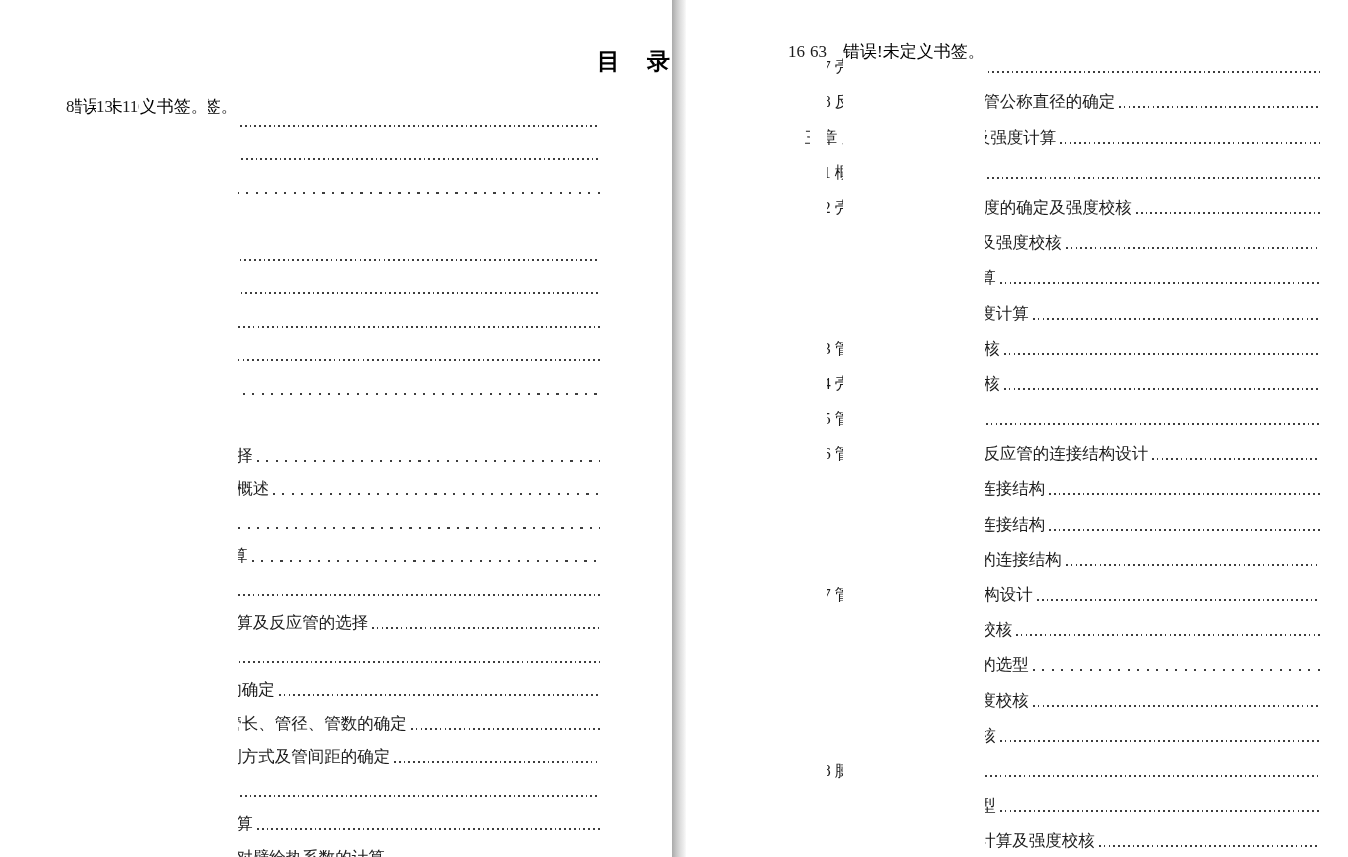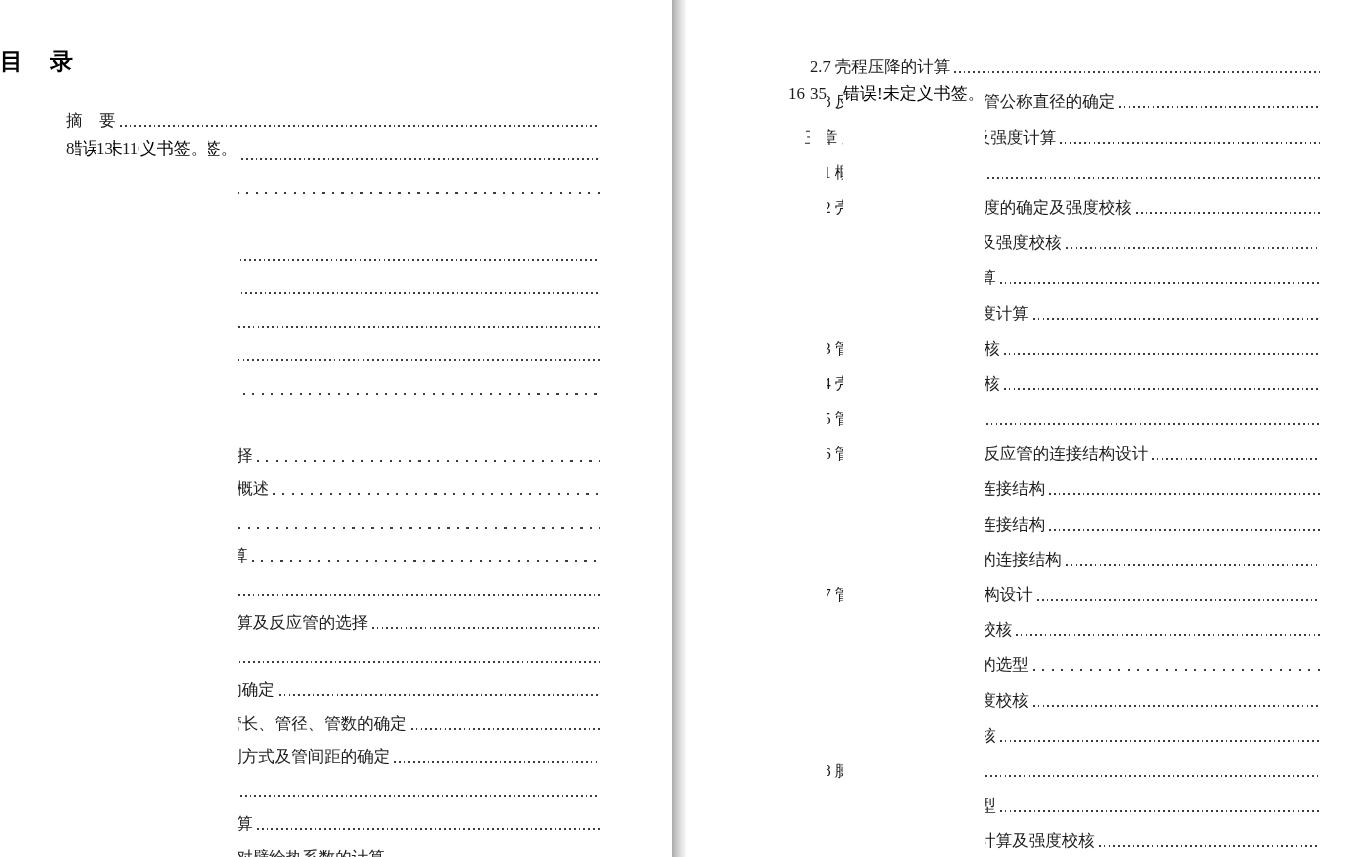--- a/index.html
+++ b/index.html
@@ -10,39 +10,39 @@
   }
   .page{position:absolute;top:0;bottom:0;background:#ffffff;}
   .page-left{left:0;width:672px;}
   .page-right{left:686px;width:662px;}
   .page-divider{
     position:absolute;top:0;bottom:0;left:672px;width:14px;
     background:linear-gradient(to right,#aaaaaa 0%,#c6c6c6 30%,#dedede 60%,#ececec 82%,#fafafa 100%);
   }
   .toc-title{
     position:absolute;top:46px;left:0;right:0;
-    text-align:left;font-size:23px;font-weight:bold;color:#000;
+    text-align:right;font-size:23px;font-weight:bold;color:#000;
     letter-spacing:2px;
   }
   .toc{position:absolute;}
   .page-left  .toc{left:66px;top:97px;width:537px;}
   .page-right .toc{left:102px;top:42px;width:535px;}
   .toc-row{display:flex;align-items:flex-end;}
   .page-left  .toc-row{height:33.5px;}
   .page-right .toc-row{height:35.2px;}
   .toc-row .label{white-space:nowrap;font-size:16.5px;line-height:1.15;}
   .toc-row .label.bold, .toc-row .page.bold{font-weight:normal;color:#000;}
   .page-left  .indent-1{padding-left:30px;}
   .page-left  .indent-2{padding-left:56px;}
   .page-right .indent-1{padding-left:22px;}
   .page-right .indent-2{padding-left:55px;}
   .leader{flex:1 1 auto;height:2px;margin:0 3px 4px 4px;min-width:8px;}
   .leader-fine{background:repeating-linear-gradient(to right,#3d3d3d 0 1.7px,transparent 1.7px 4.8px);}
   .leader-wide{background:repeating-linear-gradient(to right,#3d3d3d 0 2px,transparent 2px 9.5px);}
-  .toc-row .page{white-space:nowrap;font-size:17px;line-height:1.15;margin-top:42px;}
+  .toc-row .page{white-space:nowrap;font-size:17px;line-height:1.15;}
 </style>
 </head>
 <body>
 
 <div class="page page-left">
   <div class="toc-title">目　录</div>
   <div class="toc" id="toc-left">
       <div class="toc-row indent-0">
         <span class="label">摘　要</span>
         <span class="leader leader-fine"></span>
@@ -254,21 +254,21 @@
         <span class="page">25</span>
       </div>
       <div class="toc-row indent-2">
         <span class="label">2.7.2 管板的强度校核</span>
         <span class="leader leader-fine"></span>
         <span class="page">30</span>
       </div>
       <div class="toc-row indent-1">
         <span class="label">3.8 膨胀节的结构设计</span>
         <span class="leader leader-fine"></span>
-        <span class="page">35</span>
+        <span class="page">63</span>
       </div>
       <div class="toc-row indent-2">
         <span class="label">3.8.1 膨胀节结构选型</span>
         <span class="leader leader-fine"></span>
         <span class="page bold">错误!未定义书签。</span>
       </div>
       <div class="toc-row indent-2">
         <span class="label">3.8.2 膨胀节的设计计算及强度校核</span>
         <span class="leader leader-fine"></span>
         <span class="page bold">错误!未定义书签。</span>

